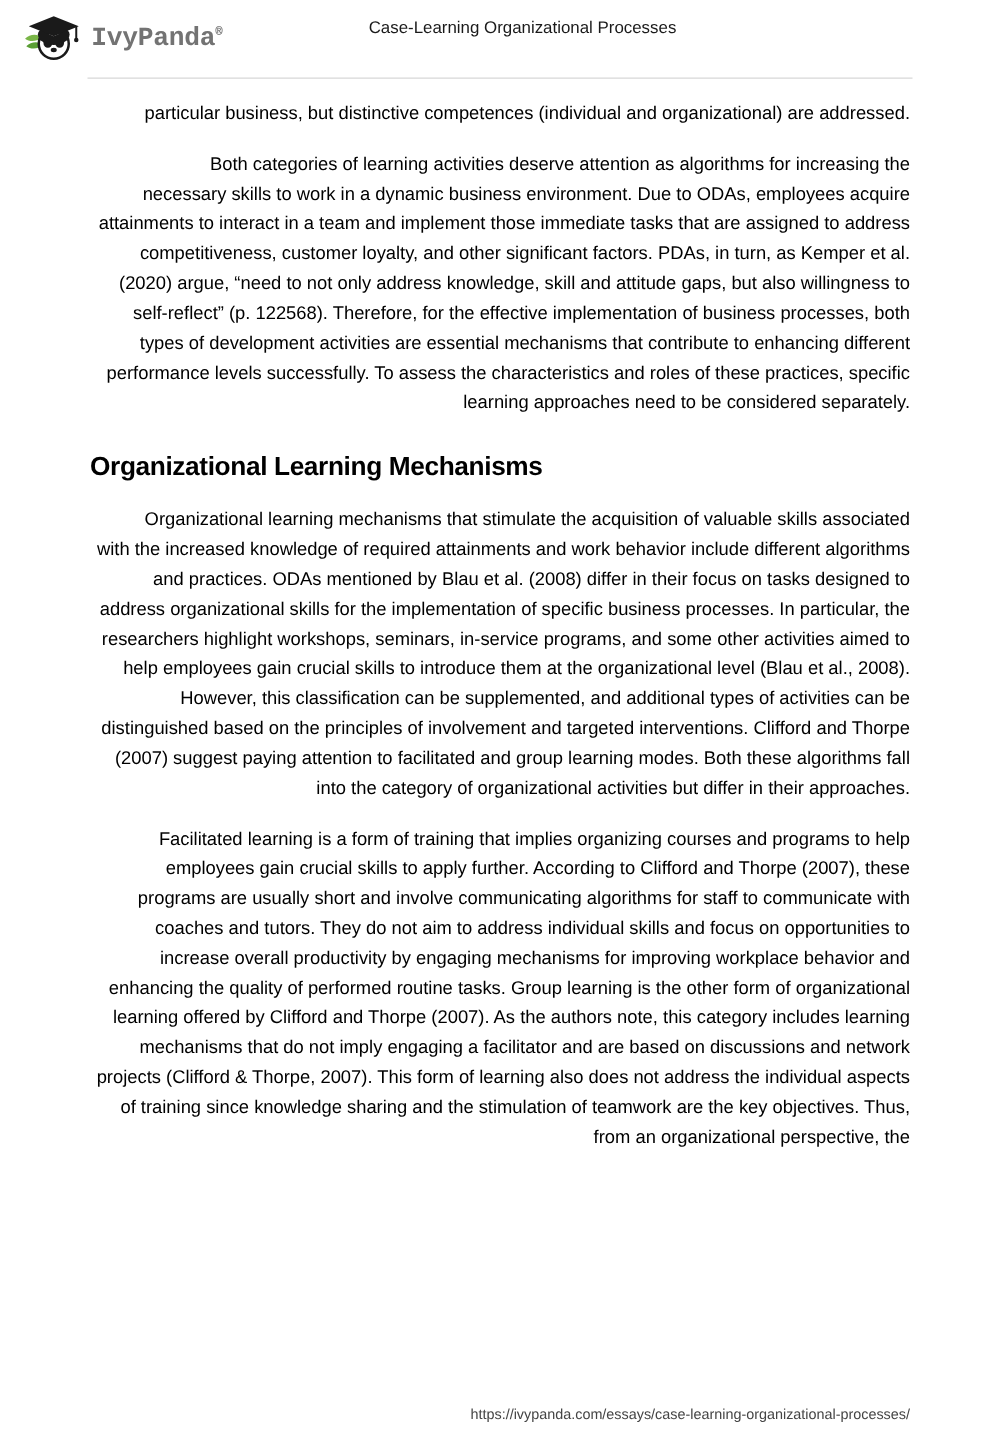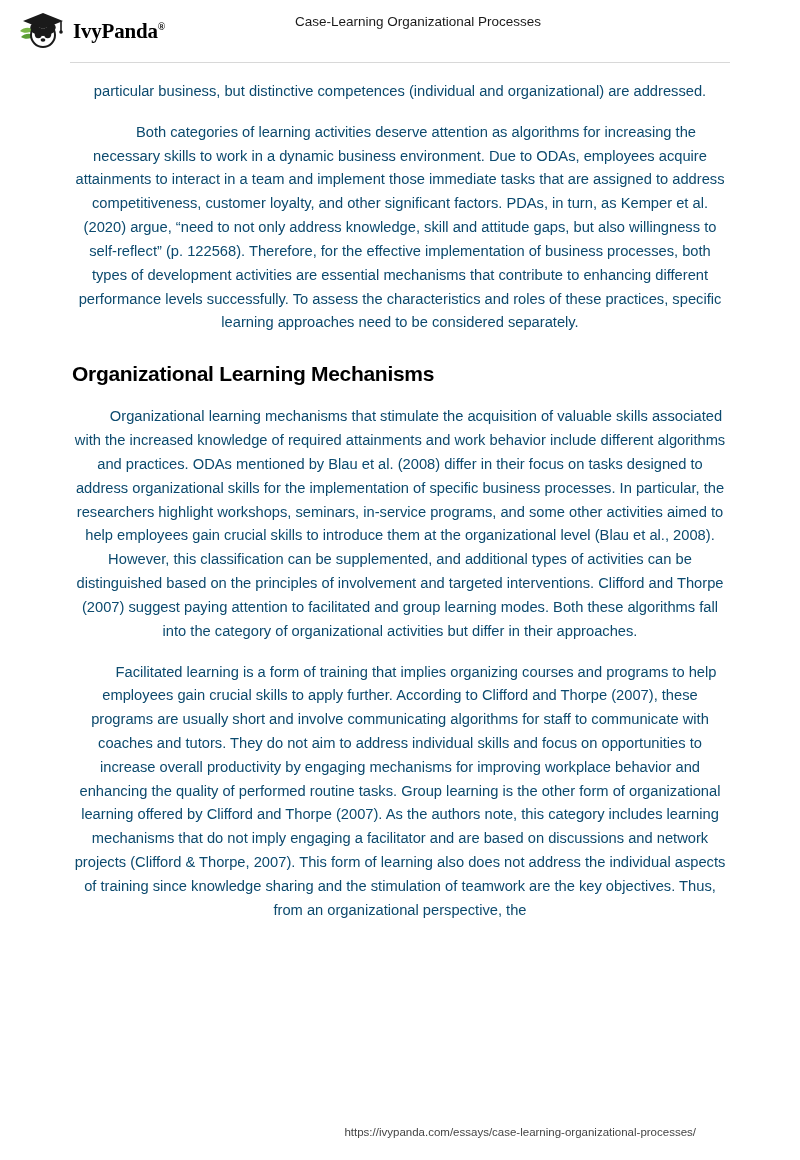--- a/index.html
+++ b/index.html
@@ -41,23 +41,23 @@
     width: 46px;
     height: 40px;
     position: relative;
     flex: 0 0 auto;
   }
   .logo svg { display: block; }
   .brand-name {
     font-size: 21px;
     font-weight: bold;
     letter-spacing: -0.2px;
-    color: #000000;
+    color: #737373;
     position: relative;
-    font-family: Liberation Serif, serif;
+    font-family: Liberation Mono, monospace;
   }
   .brand-reg {
     font-size: 10px;
     vertical-align: super;
     font-weight: bold;
   }
   .header-title {
     position: absolute;
     left: 0;
     right: 0;
@@ -79,43 +79,43 @@
   }
 
   
   .content {
     padding: 18px 72px 0 72px;
   }
   p.para {
     font-size: 14.7px;
     line-height: 1.62;
     margin: 0 0 17px 0;
-    text-align: center;
-    color: #0c4a6e;
+    text-align: right;
+    color: #000000;
   }
   p.para.indent {
     text-indent: 32px;
   }
   h2.section-heading {
     font-size: 21px;
     font-weight: bold;
     margin: 26px 0 18px 0;
     line-height: 1.25;
     color: #000000;
     letter-spacing: -0.3px;
   }
 
   
   .footer {
     position: absolute;
     left: 0;
     right: 0;
     bottom: 22px;
     text-align: right;
-    padding-right: 104px;
+    padding-right: 72px;
     font-size: 11.5px;
     color: #444444;
   }
 </style>
 </head>
 <body>
 
 <div class="page">
 
   <div class="header">

